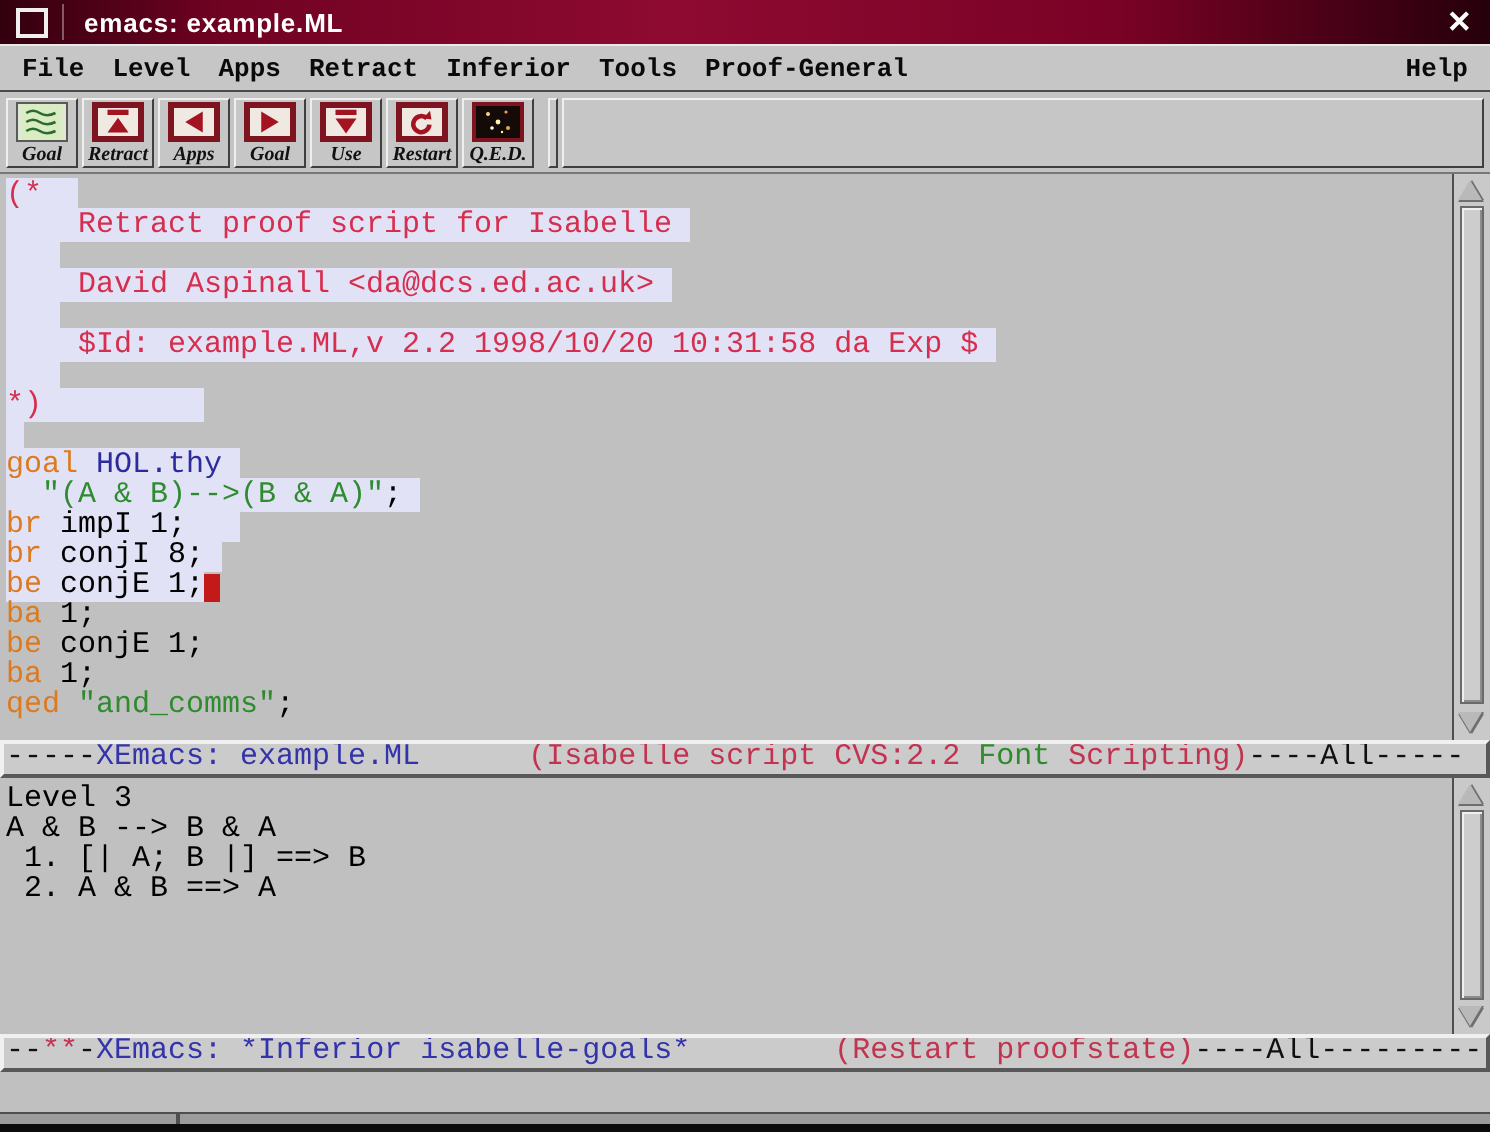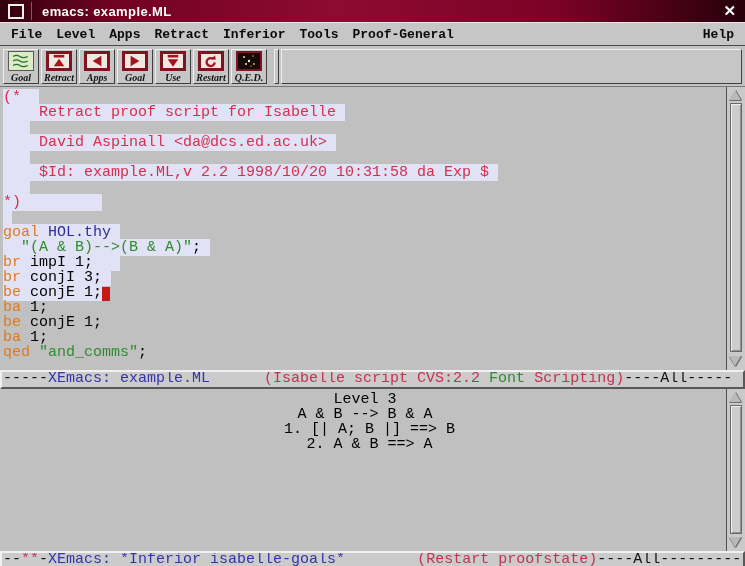--- a/index.html
+++ b/index.html
@@ -30,21 +30,21 @@
   .ticon.dark{border:2px solid #7e1420;background:#140a08;}
   .tlabel{font-family:"Liberation Serif",serif;font-style:italic;font-weight:bold;font-size:10px;
     line-height:10px;margin-top:2px;color:#111;}
   .tsep{width:5px;box-sizing:border-box;margin:0 2px 0 5px;background:#c6c6c6;
     border:1px solid;border-color:#efefef #3f3f3f #3f3f3f #efefef;}
   .tfill{flex:1;box-sizing:border-box;background:#c6c6c6;
     border:1px solid;border-color:#efefef #3f3f3f #3f3f3f #efefef;}
   
   .bufwin{position:relative;background:var(--buffer-bg);overflow:hidden;}
   .bufwin.script{height:283px;}
-  .bufwin.goals{height:162px;text-align:center;}
+  .bufwin.goals{height:128px;}
   .textcol{position:absolute;left:0;top:0;right:18px;bottom:0;padding:3px 0 0 3px;
     font-family:"Liberation Mono",monospace;font-size:15px;line-height:15px;color:#000;}
   .bufline{height:15px;white-space:pre;}
   .code.hl{background:var(--highlight-bg);}
   .c-comment{color:var(--comment);}
   .c-kw{color:var(--keyword);}
   .c-id{color:var(--identifier);}
   .c-string{color:var(--string);}
   .c-plain{color:#000;}
   .cursor{display:inline-block;width:8px;height:14px;background:var(--cursor);vertical-align:text-bottom;}
@@ -175,21 +175,21 @@
         <div class="bufline"><span class="code hl"><span class="c-plain">   </span></span></div>
         <div class="bufline"><span class="code hl"><span class="c-comment">    David Aspinall &lt;da@dcs.ed.ac.uk&gt;</span><span class="c-plain"> </span></span></div>
         <div class="bufline"><span class="code hl"><span class="c-plain">   </span></span></div>
         <div class="bufline"><span class="code hl"><span class="c-comment">    $Id: example.ML,v 2.2 1998/10/20 10:31:58 da Exp $</span><span class="c-plain"> </span></span></div>
         <div class="bufline"><span class="code hl"><span class="c-plain">   </span></span></div>
         <div class="bufline"><span class="code hl"><span class="c-comment">*)</span><span class="c-plain">         </span></span></div>
         <div class="bufline"><span class="code hl"><span class="c-plain"> </span></span></div>
         <div class="bufline"><span class="code hl"><span class="c-kw">goal</span><span class="c-id"> HOL.thy</span><span class="c-plain"> </span></span></div>
         <div class="bufline"><span class="code hl"><span class="c-plain">  </span><span class="c-string">"(A &amp; B)--&gt;(B &amp; A)"</span><span class="c-plain">;</span><span class="c-plain"> </span></span></div>
         <div class="bufline"><span class="code hl"><span class="c-kw">br</span><span class="c-plain"> impI 1;</span><span class="c-plain">   </span></span></div>
-        <div class="bufline"><span class="code hl"><span class="c-kw">br</span><span class="c-plain"> conjI 3;</span><span class="c-plain"> </span></span></div>
+        <div class="bufline"><span class="code hl"><span class="c-kw">br</span><span class="c-plain"> conjI 8;</span><span class="c-plain"> </span></span></div>
         <div class="bufline"><span class="code hl"><span class="c-kw">be</span><span class="c-plain"> conjE 1;</span></span><span class="cursor"></span></div>
         <div class="bufline"><span class="code"><span class="c-kw">ba</span><span class="c-plain"> 1;</span></span></div>
         <div class="bufline"><span class="code"><span class="c-kw">be</span><span class="c-plain"> conjE 1;</span></span></div>
         <div class="bufline"><span class="code"><span class="c-kw">ba</span><span class="c-plain"> 1;</span></span></div>
         <div class="bufline"><span class="code"><span class="c-kw">qed</span><span class="c-plain"> </span><span class="c-string">"and_comms"</span><span class="c-plain">;</span></span></div>
       </div>
     <div class="vscroll">
       <span class="sb-arrow sb-up"></span>
       <span class="sb-thumb"></span>
       <span class="sb-arrow sb-down"></span>

